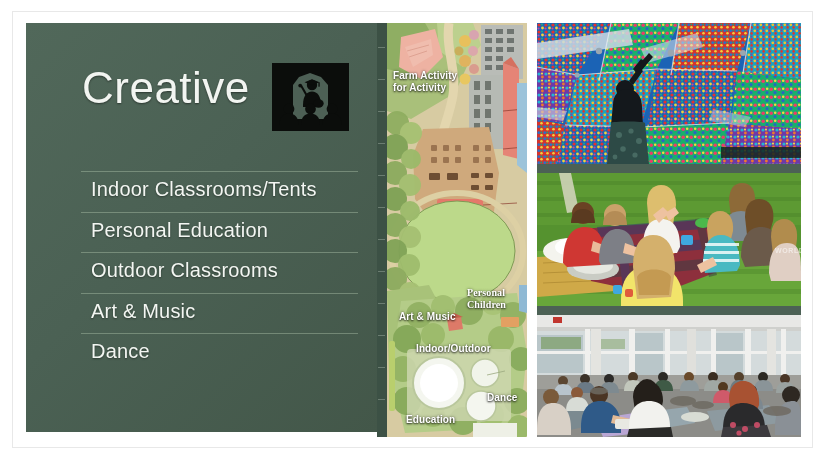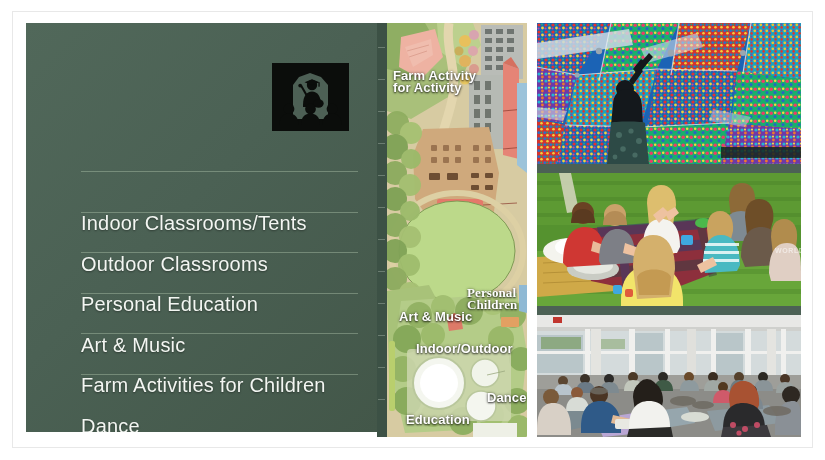--- a/index.html
+++ b/index.html
@@ -73,28 +73,27 @@
     position: relative;
     height: 40.5px;
     border-top: 1px solid rgba(190, 210, 185, 0.38);
     margin-left: 55px;
     margin-right: 19px;
   }
   .feature-item:first-child { border-top: 1px solid rgba(190, 210, 185, 0.38); }
 
   .feature-label {
     position: absolute;
-    left: 0; top: 6px;
+    left: 10px; top: 6px;
     font-size: 20px;
     font-weight: 300;
     letter-spacing: 0.2px;
     color: #f3f6f2;
     text-shadow: 0 1px 2px rgba(0,0,0,0.4);
     white-space: nowrap;
-    margin-top: 34px;
   }
 
   
   #map-panel {
     position: absolute;
     left: 351px; top: 0;
     width: 150px; height: 414px;
     overflow: hidden;
     background: #cbbf95;
   }
@@ -110,21 +109,21 @@
     left: 1px;
     width: 7px; height: 1px;
     background: rgba(220,230,215,0.30);
   }
 
   #map-svg { position: absolute; left: 0; top: 0; }
 
   .map-label {
     position: absolute;
     color: #ffffff;
-    font-size: 13px;
+    font-size: 10px;
     font-weight: 600;
     letter-spacing: 0.1px;
     text-shadow: 0 1px 2px rgba(0,0,0,0.75), 0 0 3px rgba(0,0,0,0.5);
     line-height: 11.5px;
     white-space: nowrap;
     pointer-events: none;
   }
   #label-farm     { left: 16px;  top: 47px; }
   #label-personal { left: 90px;  top: 264px; font-family: Liberation Serif, serif; }
   #label-artmusic { left: 22px;  top: 288px; }
@@ -177,20 +176,21 @@
 </style>
 </head>
 <body>
 
 <div id="slide-frame">
   <div id="slide-canvas">
 
     <div id="left-panel">
 
       <div id="title-row">
+        <div id="page-title">Creative</div>
 
         <div id="brand-logo">
           <svg width="77" height="68" viewBox="0 0 77 68">
             <rect x="0" y="0" width="77" height="68" fill="#0b0d0b"></rect>
 
             <path d="M21 56 L21 22 L27 14 L38 10 L49 14 L56 22 L56 56 Z" fill="#4d6055"></path>
 
             <circle cx="40" cy="22" r="5.2" fill="#0b0d0b"></circle>
 
             <path d="M32.5 19.2 L40 16.2 L47.5 19.2 L40 22.2 Z" fill="#0b0d0b"></path>
@@ -211,30 +211,27 @@
             <path d="M50.5 62 C50.5 54 54.5 50.5 60 50.5 C65.5 50.5 69.5 54 69.5 62 Z" fill="#0b0d0b"></path>
           </svg>
         </div>
       </div>
 
       <div id="feature-list">
         <div class="feature-item">
           <span class="feature-label">Indoor Classrooms/Tents</span>
         </div>
         <div class="feature-item">
+          <span class="feature-label">Personal Education</span>
+        </div>
+        <div class="feature-item">
           <span class="feature-label">Outdoor Classrooms</span>
         </div>
         <div class="feature-item">
-          <span class="feature-label">Personal Education</span>
-        </div>
-        <div class="feature-item">
           <span class="feature-label">Art &amp; Music</span>
-        </div>
-        <div class="feature-item">
-          <span class="feature-label">Farm Activities for Children</span>
         </div>
         <div class="feature-item">
           <span class="feature-label">Dance</span>
         </div>
       </div>
     </div>
 
     <div id="map-panel">
       <svg id="map-svg" width="150" height="414" viewBox="0 0 150 414">
         <defs>

